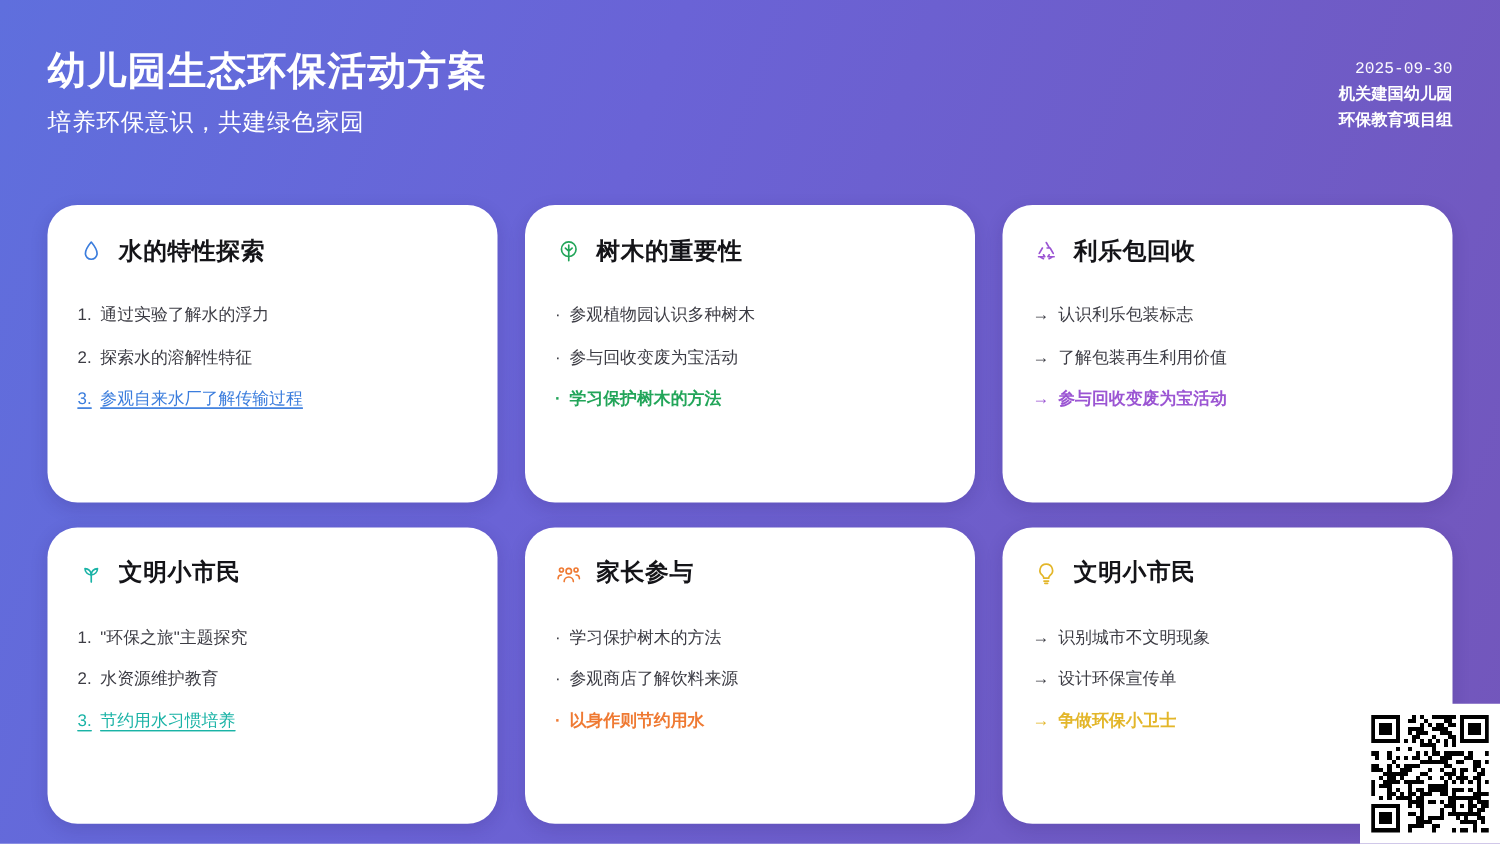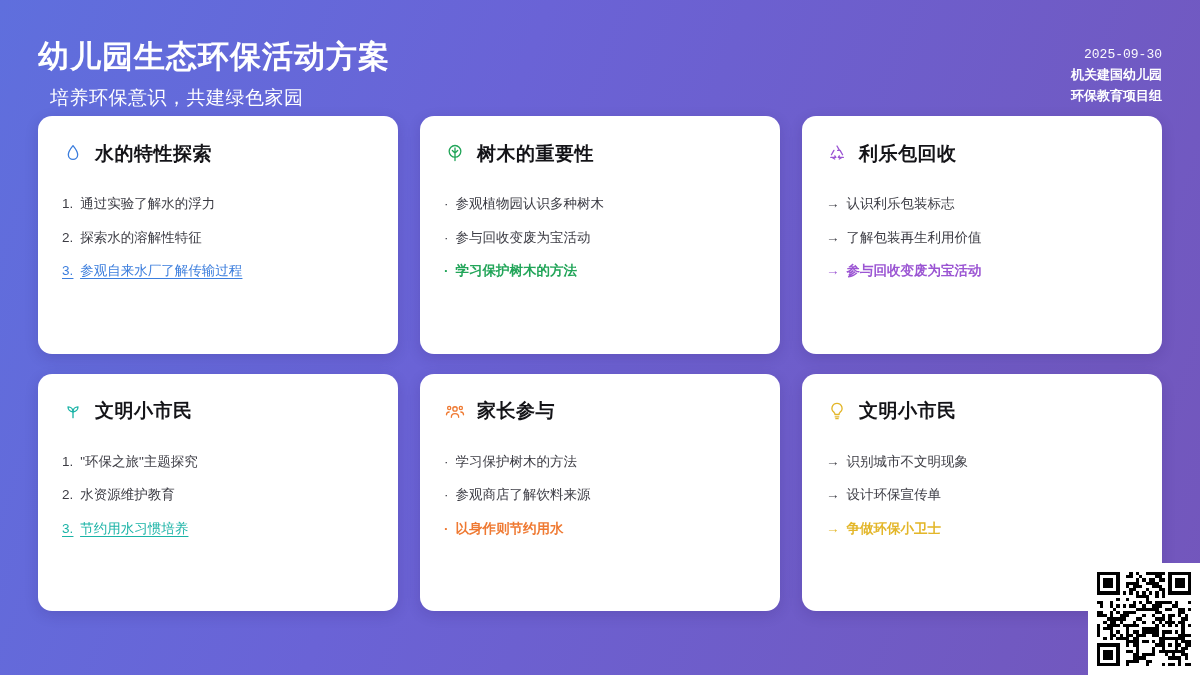--- a/index.html
+++ b/index.html
@@ -8,48 +8,48 @@
     font-family:"Liberation Sans","DejaVu Sans",sans-serif;
     background:linear-gradient(110deg,#5f6fdd 0%,#6a63d6 38%,#7356bb 100%);
     overflow:hidden;
     position:relative;
   }
 
   
   .header {
     display:flex; align-items:flex-start; justify-content:space-between;
     padding:34px 38px 0 38px;
-    height:116px;
+    height:164px;
   }
   .title-block { padding-top:4px; }
   .main-title {
     color:#ffffff; font-size:31px; font-weight:bold;
     letter-spacing:1px; line-height:1.2;
   }
   .sub-title {
     color:#ffffff; font-size:19px; font-weight:500;
-    margin-top:10px; letter-spacing:.5px;margin-left:12px;
+    margin-top:10px; letter-spacing:.5px;
   }
   .meta-block { text-align:right; padding-top:10px;font-family:Liberation Mono, monospace; }
   .meta-line { color:#ffffff; font-size:13px; line-height:1.62; }
   .meta-line.date { font-weight:normal; opacity:.97; }
   .meta-line.org  { font-weight:bold; }
 
   
   .grid {
     display:grid;
     grid-template-columns:repeat(3,1fr);
     grid-template-rows:repeat(2,1fr);
     gap:20px 22px;
     padding:0 38px;
     height:495px;
   }
   .card {
     background:#ffffff;
-    border-radius:14px;
+    border-radius:24px;
     padding:26px 24px 20px 24px;
     box-shadow:0 4px 14px rgba(40,20,90,.16);
     display:flex; flex-direction:column;
     overflow:hidden;
   }
   .card-head {
     display:flex; align-items:center; gap:11px;
     margin-bottom:30px;
   }
   .card-icon {

